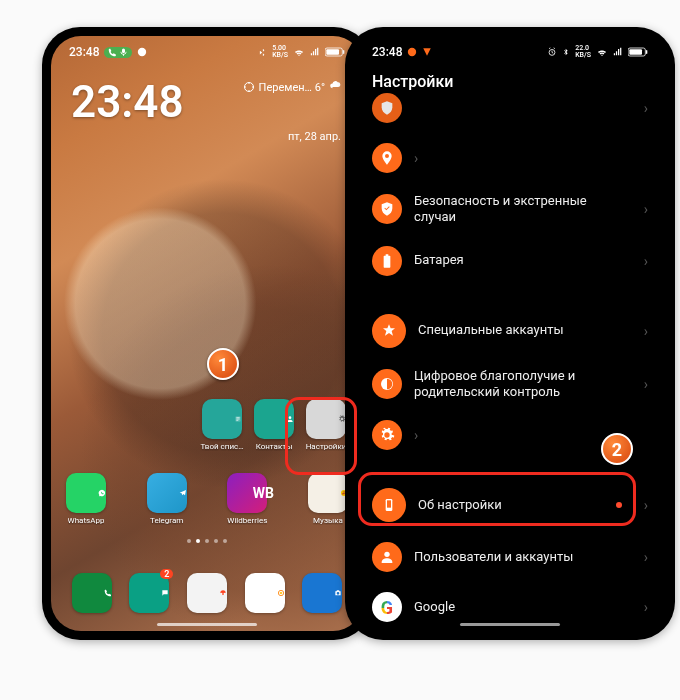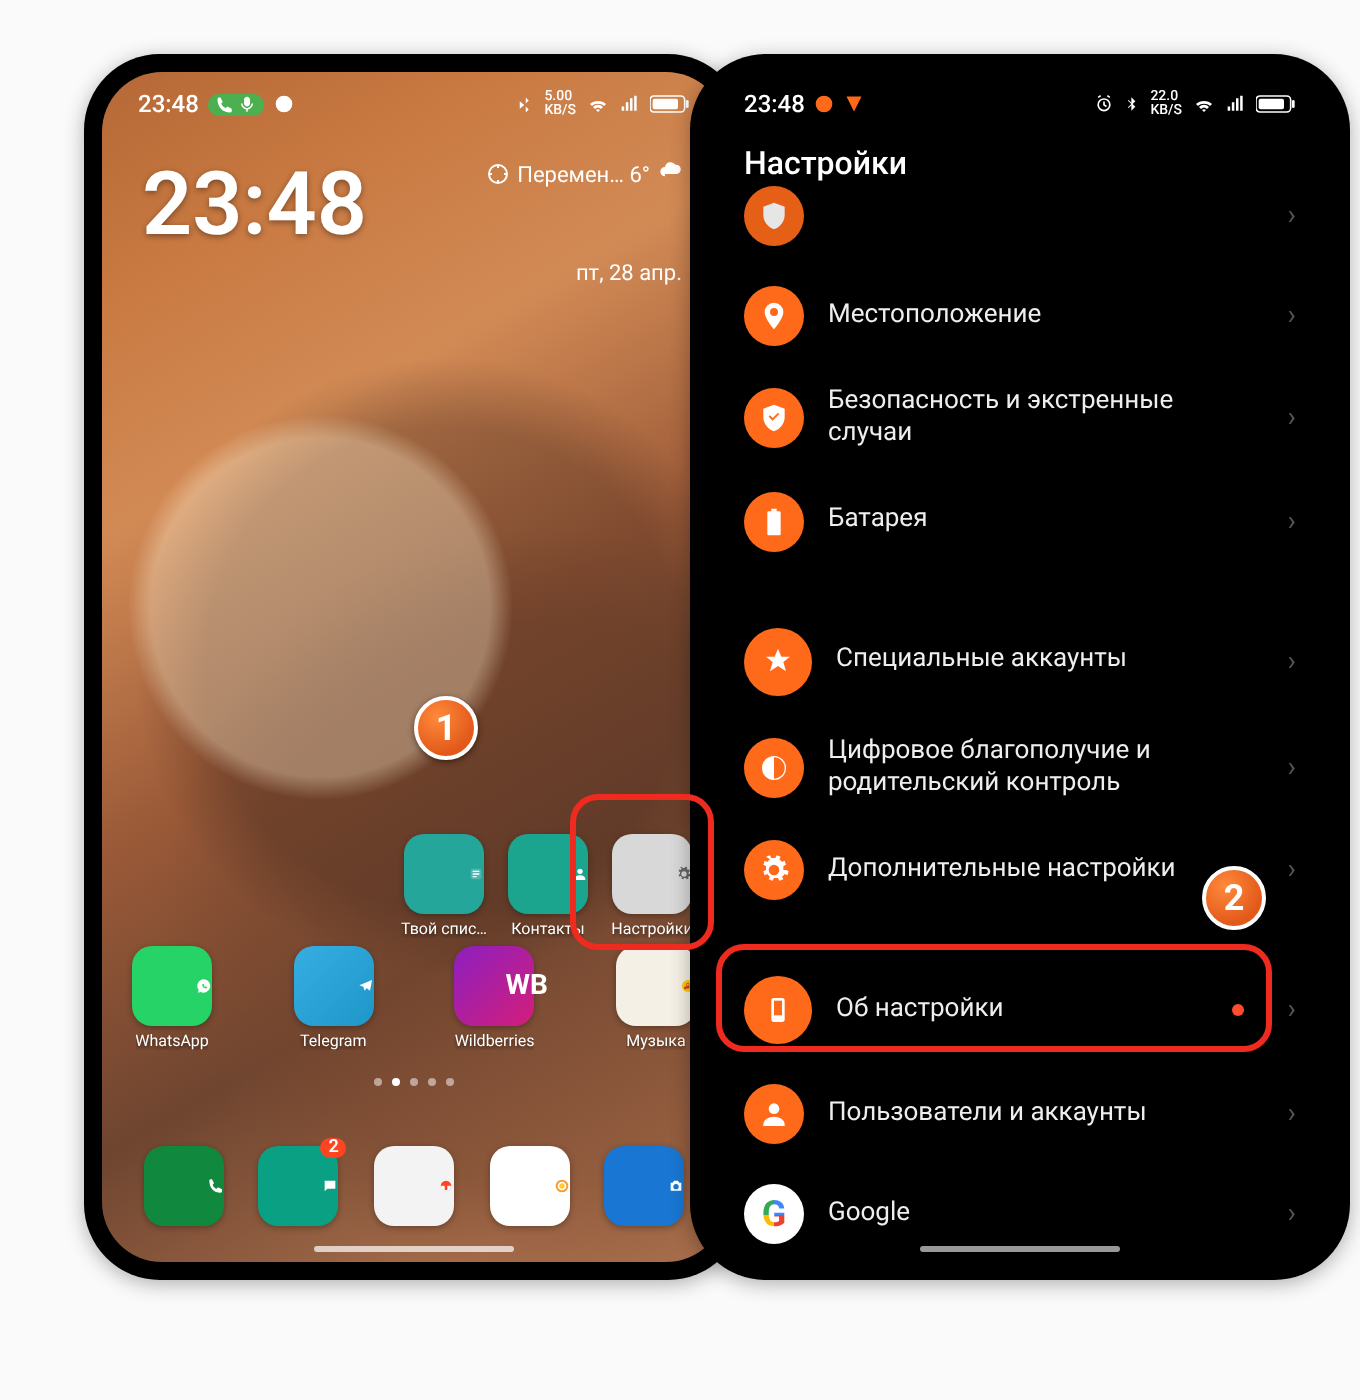--- a/index.html
+++ b/index.html
@@ -58,21 +58,21 @@
     align-items: flex-start;
   }
   .big-time { font-size: 44px; font-weight: 600; line-height: 1; text-shadow: 0 1px 3px rgba(0,0,0,0.4);}
   .weather { font-size: 11px; display:flex; align-items:center; gap:4px;}
   .date { font-size: 11px; margin-top:-2px; text-align:right; padding-right:22px;}
   .app-grid {
     position: absolute;
     left: 0; right: 0;
     padding: 0 12px;
   }
-  .row1 { bottom: 162px; }
+  .row1 { bottom: 180px; }
   .row2 { bottom: 106px; }
   .app-row {
     display: flex;
     justify-content: space-between;
   }
   .app {
     width: 46px;
     display: flex;
     flex-direction: column;
     align-items: center;
@@ -372,21 +372,20 @@
         <span class="s-label"></span>
         <span class="chevron">›</span>
       </div>
 
       <div class="settings-item">
         <div class="s-icon">
             <svg viewBox="0 0 24 24">
               <path d="M12 2a7 7 0 017 7c0 5-7 13-7 13S5 14 5 9a7 7 0 017-7zm0 4a3 3 0 100 6 3 3 0 000-6z"></path>
             </svg>
           </div>
-        <span class="s-label">Местоположение</span>
         <span class="chevron">›</span>
       </div>
       <div class="settings-item">
         <div class="s-icon">
             <svg viewBox="0 0 24 24">
               <path d="M12 2l8 3v6c0 5-3 9-8 11-5-2-8-6-8-11V5l8-3zm-1 12l5-5-1-1-4 4-2-2-1 1 3 3z"></path>
             </svg>
           </div>
         <span class="s-label">Безопасность и экстренные случаи</span>
         <span class="chevron">›</span>
@@ -421,21 +420,20 @@
           </div>
         <span class="s-label">Цифровое благополучие и родительский контроль</span>
         <span class="chevron">›</span>
       </div>
       <div class="settings-item">
         <div class="s-icon">
             <svg viewBox="0 0 24 24">
               <path d="M12 8a4 4 0 100 8 4 4 0 000-8zm9 4l2 1-1 3-2-1a8 8 0 01-2 2l1 2-3 1-1-2h-3l-1 2-3-1 1-2a8 8 0 01-2-2l-2 1-1-3 2-1v-3l-2-1 1-3 2 1a8 8 0 012-2L6 2l3-1 1 2h3l1-2 3 1-1 2a8 8 0 012 2l2-1 1 3-2 1v3z"></path>
             </svg>
           </div>
-        <span class="s-label">Дополнительные настройки</span>
         <span class="chevron">›</span>
       </div>
 
       <div class="gap-block"></div>
 
       <div class="settings-item">
         <div class="s-icon big">
             <svg viewBox="0 0 24 24">
               <rect x="7" y="3" width="10" height="18" rx="2" fill="#fff"></rect>
               <rect x="9" y="5" width="6" height="11" fill="#ff6a1a"></rect>

